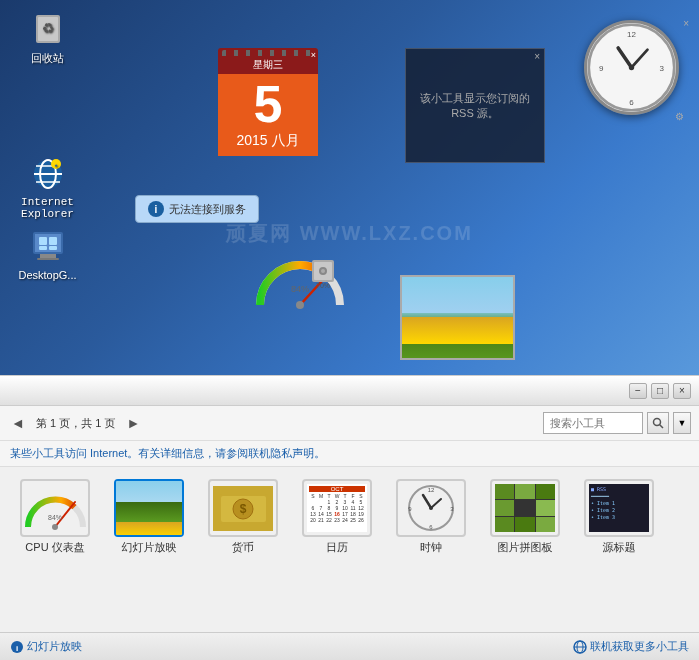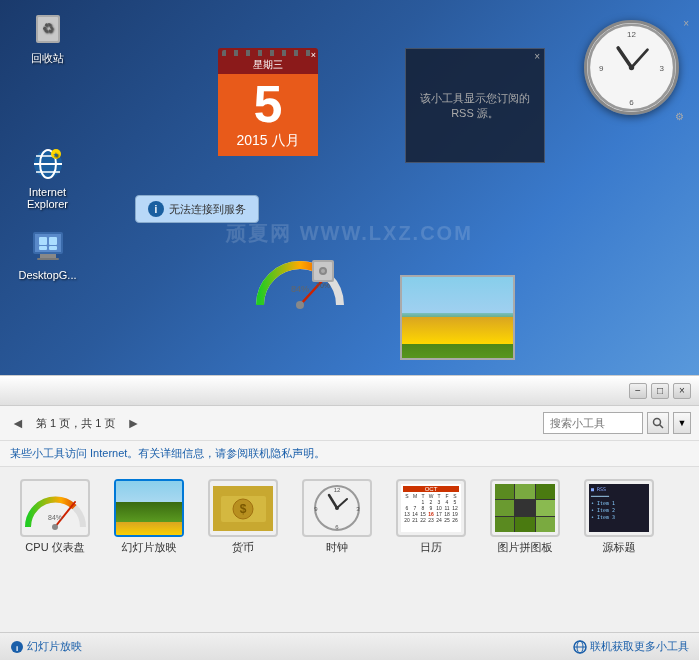--- a/index.html
+++ b/index.html
@@ -54,21 +54,21 @@
       height: 38px;
       margin-bottom: 3px;
       display: flex;
       align-items: center;
       justify-content: center;
     }
 
     
     .icon-recycle { top: 10px; left: 15px; }
     .icon-computer { top: 80px; left: 15px; }
-    .icon-ie { top: 145px; left: 15px; }
+    .icon-ie { top: 155px; left: 15px; font-family: Liberation Mono, monospace; }
     .icon-desktop { top: 228px; left: 15px; }
 
     
     .widget-calendar {
       position: absolute;
       top: 48px;
       left: 218px;
       width: 100px;
       z-index: 10;
     }
@@ -683,36 +683,20 @@
         <div class="thumb-currency">
           <svg width="55" height="45" viewBox="0 0 55 45">
             <rect x="3" y="8" width="49" height="30" rx="3" fill="#c8a830"></rect>
             <rect x="5" y="10" width="45" height="26" rx="2" fill="#d4b840"></rect>
             <ellipse cx="27" cy="23" rx="10" ry="10" fill="#b89020" stroke="#a07010" stroke-width="1"></ellipse>
             <text x="27" y="27" text-anchor="middle" font-size="12" font-weight="bold" fill="#7a5800">$</text>
           </svg>
         </div>
       </div>
       <span class="widget-label">货币</span>
-    </div>
-
-    <div class="widget-item">
-      <div class="widget-thumb unselected">
-        <svg width="65" height="55" viewBox="0 0 65 55">
-          <circle cx="32" cy="27" r="22" fill="#f0f0f0" stroke="#999" stroke-width="2"></circle>
-          <text x="32" y="11" text-anchor="middle" font-size="6" fill="#555">12</text>
-          <text x="53" y="30" text-anchor="middle" font-size="6" fill="#555">3</text>
-          <text x="32" y="48" text-anchor="middle" font-size="6" fill="#555">6</text>
-          <text x="11" y="30" text-anchor="middle" font-size="6" fill="#555">9</text>
-          <line x1="32" y1="27" x2="24" y2="14" stroke="#333" stroke-width="2.5" stroke-linecap="round"></line>
-          <line x1="32" y1="27" x2="42" y2="18" stroke="#333" stroke-width="2" stroke-linecap="round"></line>
-          <circle cx="32" cy="27" r="2" fill="#333"></circle>
-        </svg>
-      </div>
-      <span class="widget-label">时钟</span>
     </div>
 
     <div class="widget-item">
       <div class="widget-thumb unselected">
         <div class="thumb-calendar">
           <div class="cal-thumb-header">OCT</div>
           <div class="cal-thumb-grid">
             <span>S</span>
               <span>M</span>
               <span>T</span>
@@ -747,20 +731,36 @@
               <span>23</span>
               <span>24</span>
               <span>25</span>
               <span>26</span>
           </div>
         </div>
       </div>
       <span class="widget-label">日历</span>
     </div>
 
+    <div class="widget-item">
+      <div class="widget-thumb unselected">
+        <svg width="65" height="55" viewBox="0 0 65 55">
+          <circle cx="32" cy="27" r="22" fill="#f0f0f0" stroke="#999" stroke-width="2"></circle>
+          <text x="32" y="11" text-anchor="middle" font-size="6" fill="#555">12</text>
+          <text x="53" y="30" text-anchor="middle" font-size="6" fill="#555">3</text>
+          <text x="32" y="48" text-anchor="middle" font-size="6" fill="#555">6</text>
+          <text x="11" y="30" text-anchor="middle" font-size="6" fill="#555">9</text>
+          <line x1="32" y1="27" x2="24" y2="14" stroke="#333" stroke-width="2.5" stroke-linecap="round"></line>
+          <line x1="32" y1="27" x2="42" y2="18" stroke="#333" stroke-width="2" stroke-linecap="round"></line>
+          <circle cx="32" cy="27" r="2" fill="#333"></circle>
+        </svg>
+      </div>
+      <span class="widget-label">时钟</span>
+    </div>
+
 
     <div class="widget-item">
       <div class="widget-thumb unselected">
         <div class="thumb-puzzle">
           <div class="puzzle-cell"></div>
           <div class="puzzle-cell"></div>
           <div class="puzzle-cell"></div>
           <div class="puzzle-cell"></div>
           <div class="puzzle-cell" style="background:#333;"></div>
           <div class="puzzle-cell"></div>

